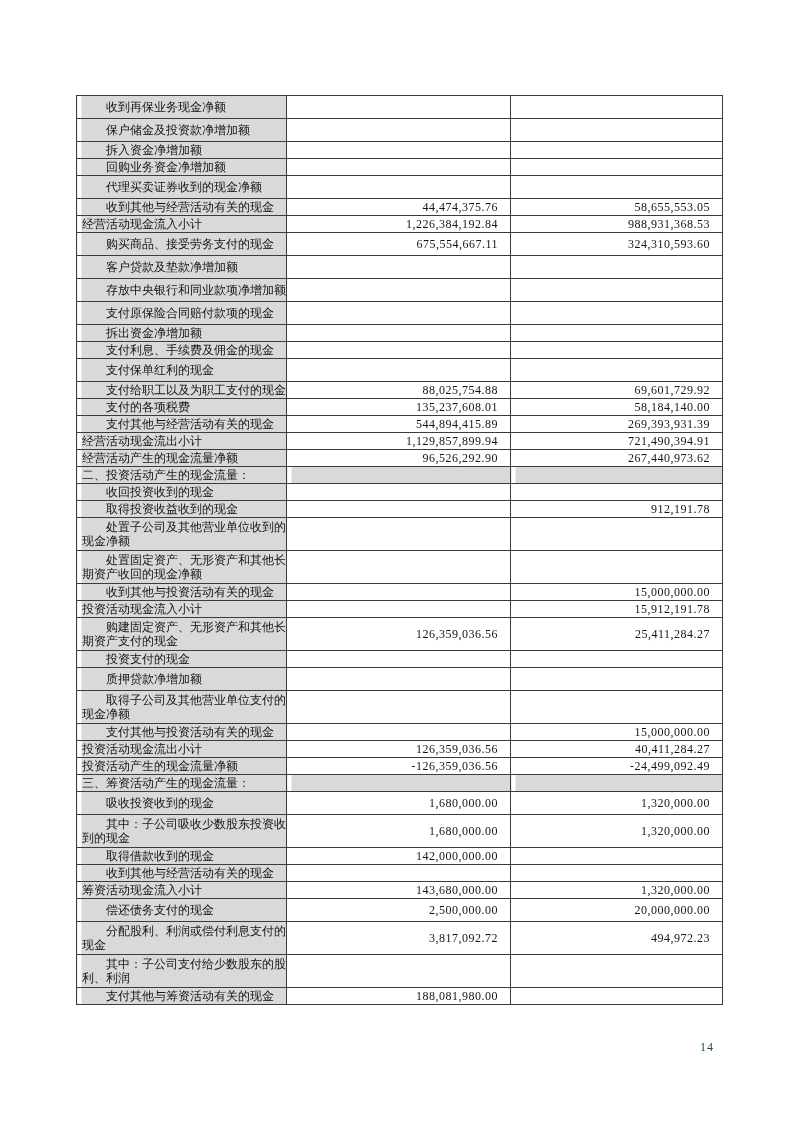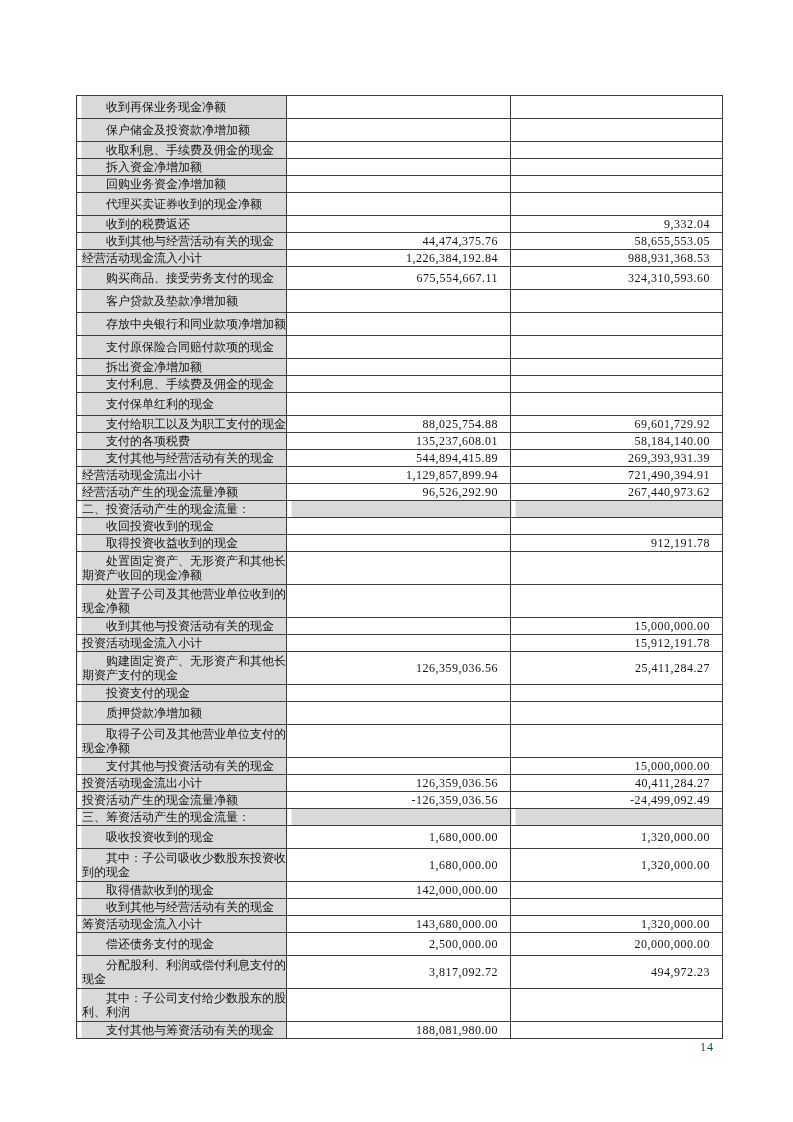--- a/index.html
+++ b/index.html
@@ -74,43 +74,33 @@
     <td class="label">收到再保业务现金净额</td>
     <td class="val"></td>
     <td class="val"></td>
   </tr>
         <tr class="item pad">
     <td class="label">保户储金及投资款净增加额</td>
     <td class="val"></td>
     <td class="val"></td>
   </tr>
         <tr class="item">
-    <td class="label">收取利息、手续费及佣金的现金</td>
-    <td class="val"></td>
-    <td class="val"></td>
-  </tr>
-        <tr class="item">
     <td class="label">拆入资金净增加额</td>
     <td class="val"></td>
     <td class="val"></td>
   </tr>
         <tr class="item">
     <td class="label">回购业务资金净增加额</td>
     <td class="val"></td>
     <td class="val"></td>
   </tr>
         <tr class="item pad">
     <td class="label">代理买卖证券收到的现金净额</td>
     <td class="val"></td>
     <td class="val"></td>
-  </tr>
-        <tr class="item">
-    <td class="label">收到的税费返还</td>
-    <td class="val"></td>
-    <td class="val">9,332.04</td>
   </tr>
         <tr class="item">
     <td class="label">收到其他与经营活动有关的现金</td>
     <td class="val">44,474,375.76</td>
     <td class="val">58,655,553.05</td>
   </tr>
         <tr class="subtotal">
     <td class="label">经营活动现金流入小计</td>
     <td class="val">1,226,384,192.84</td>
     <td class="val">988,931,368.53</td>
@@ -184,26 +174,26 @@
     <td class="label">收回投资收到的现金</td>
     <td class="val"></td>
     <td class="val"></td>
   </tr>
         <tr class="item">
     <td class="label">取得投资收益收到的现金</td>
     <td class="val"></td>
     <td class="val">912,191.78</td>
   </tr>
         <tr class="item two-line">
+    <td class="label">处置子公司及其他营业单位收到的现金净额</td>
+    <td class="val"></td>
+    <td class="val"></td>
+  </tr>
+        <tr class="item two-line">
     <td class="label">处置固定资产、无形资产和其他长期资产收回的现金净额</td>
-    <td class="val"></td>
-    <td class="val"></td>
-  </tr>
-        <tr class="item two-line">
-    <td class="label">处置子公司及其他营业单位收到的现金净额</td>
     <td class="val"></td>
     <td class="val"></td>
   </tr>
         <tr class="item">
     <td class="label">收到其他与投资活动有关的现金</td>
     <td class="val"></td>
     <td class="val">15,000,000.00</td>
   </tr>
         <tr class="subtotal">
     <td class="label">投资活动现金流入小计</td>

